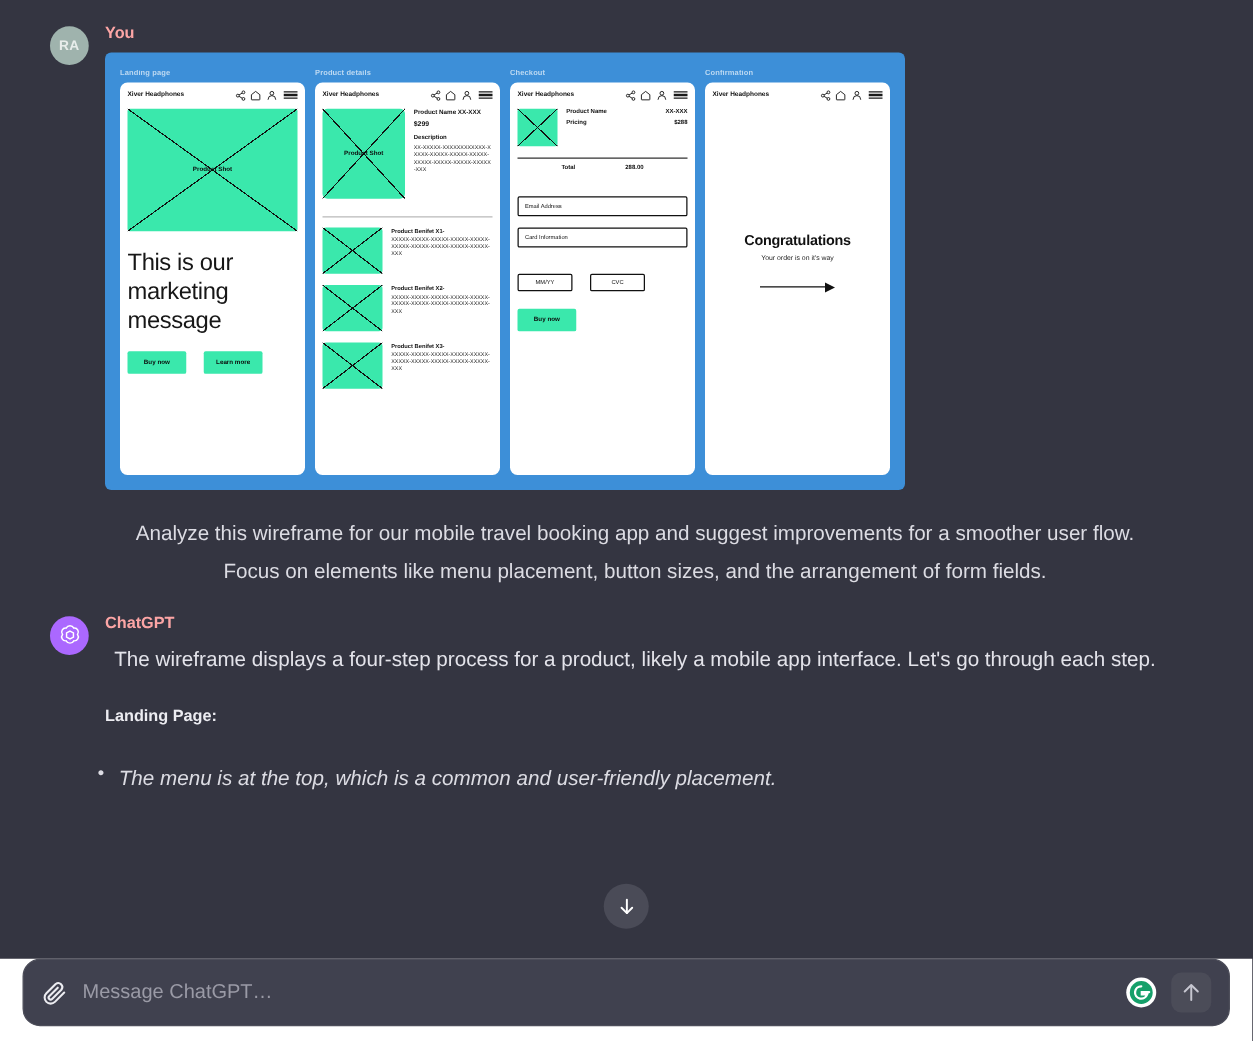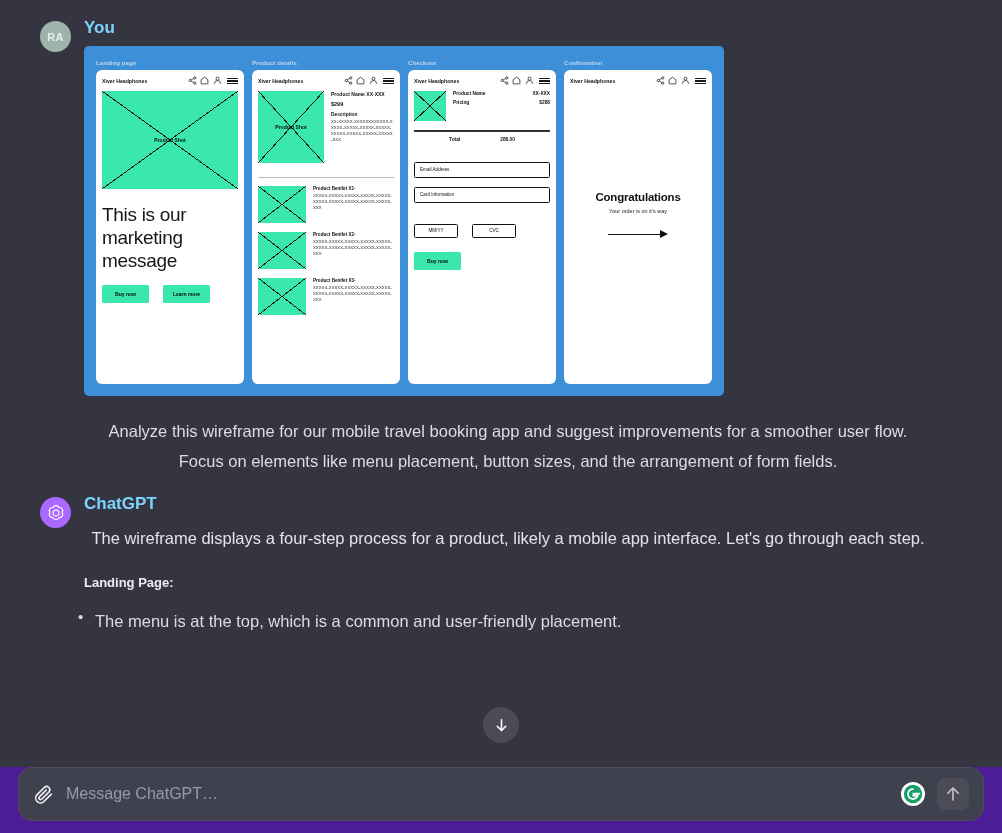--- a/index.html
+++ b/index.html
@@ -26,35 +26,35 @@
     width: 31px; height: 31px; border-radius: 50%;
     display: flex; align-items: center; justify-content: center;
     font-size: 11px; font-weight: 600; letter-spacing: .3px;
     color: #e8edeb;
   }
   .avatar.user { background: #9fb3ad; }
   .avatar.bot  { background: #ab68ff; }
   .avatar.bot svg { width: 20px; height: 20px; display:block; }
 
   .author {
-    font-size: 17px; font-weight: 700; color: #7dd3fc;
+    font-size: 13px; font-weight: 700; color: #fca5a5;
     line-height: 1.2; margin-bottom: 8px;
   }
 
   .body-text {
     font-size: 16.5px; line-height: 30px; color: #dcdce3;
     max-width: 848px;
     text-align: center;
   }
   .body-text.bot { color: #e3e3ea; }
   .section-head {
     font-size: 13px; font-weight: 700; color: #ececf1;
     margin-top: 22px; margin-bottom: 6px;
   }
-  ul.bullets { list-style: none; margin-top: 16px; }
+  ul.bullets { list-style: none; margin-top: 28px; font-style: italic; }
   ul.bullets li {
     position: relative; padding-left: 11px;
     font-size: 16.5px; line-height: 30px; color: #dcdce3;
   }
   ul.bullets li::before {
     content: "\2022"; position: absolute; left: -6px; top: -4px;
     font-size: 15px; color: #dcdce3;
   }
 
   
@@ -158,21 +158,21 @@
   .scroll-btn {
     position: absolute; left: 50%; transform: translateX(-50%);
     bottom: 90px; width: 36px; height: 36px; border-radius: 50%;
     background: #4a4b57; display: flex; align-items: center; justify-content: center;
     z-index: 5;
   }
 
   
   .composer-wrap {
     position: absolute; left: 0; right: 0; bottom: 0; height: 66px;
-    background: #4c1d95; padding: 0 18px 12px 18px;
+    background: #ffffff; padding: 0 18px 12px 18px;
   }
   .composer {
     height: 54px; background: #40414f; border: 1px solid #4d4e5a;
     border-radius: 14px; display: flex; align-items: center;
     padding: 0 14px 0 14px; gap: 12px;
   }
   .clip { flex: 0 0 auto; display: flex; align-items: center; }
   .composer-input {
     flex: 1; background: transparent; border: none; outline: none;
     color: #ececf1; font-size: 16px; font-family: "Liberation Sans", sans-serif;

